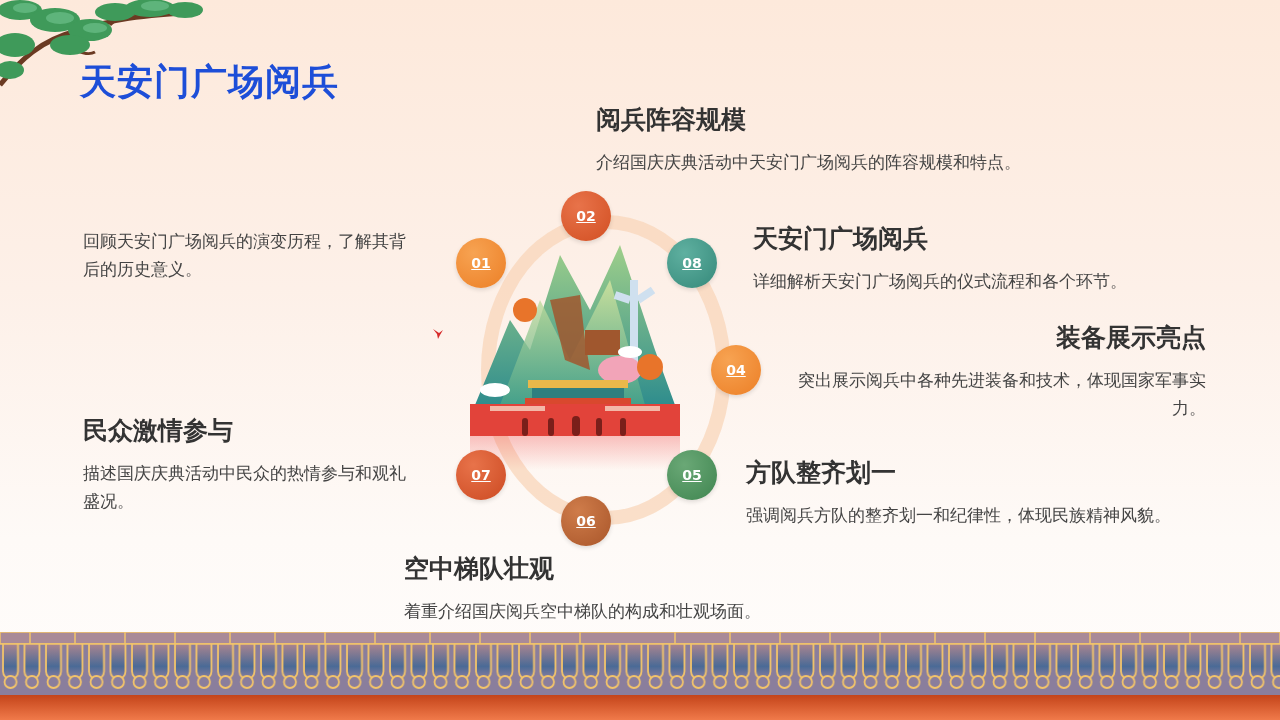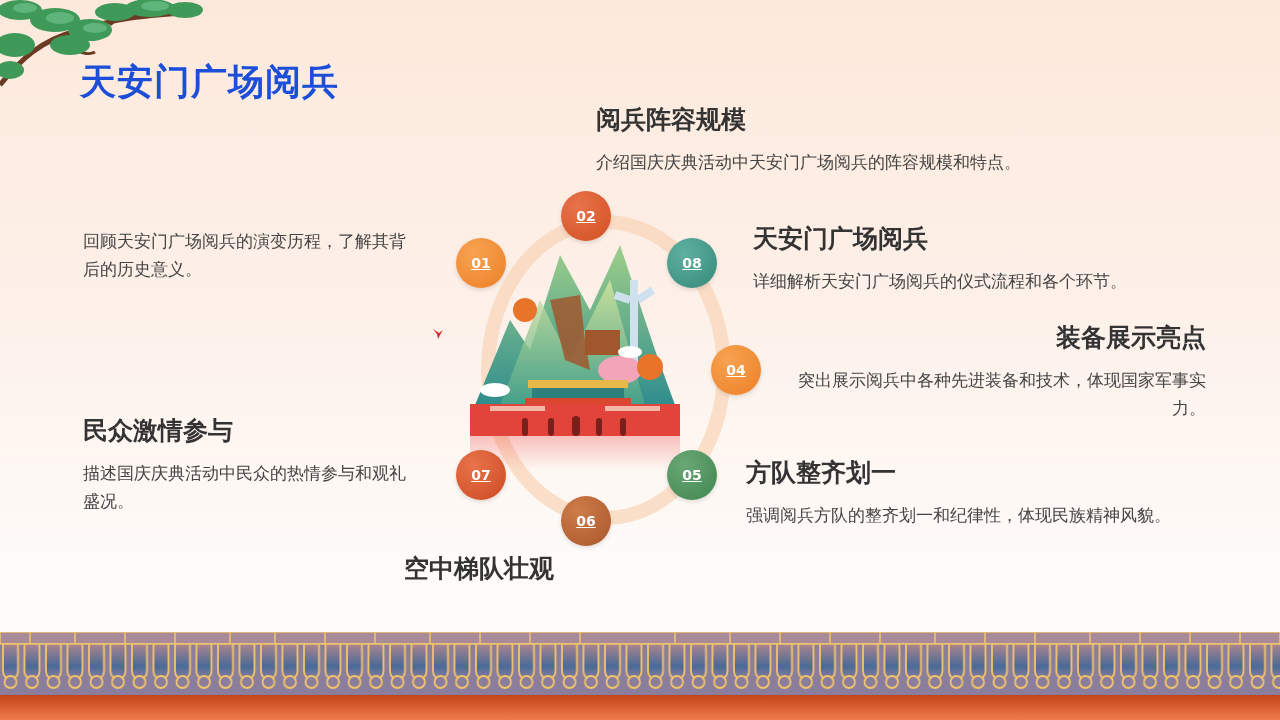--- a/index.html
+++ b/index.html
@@ -76,20 +76,21 @@
 <div class="item" style="left:796px; top:321px; width:410px;text-align:right;">
   <div class="h">装备展示亮点</div>
   <div class="p">突出展示阅兵中各种先进装备和技术，体现国家军事实力。</div>
 </div>
 <div class="item" style="left:746px; top:456px; width:480px;">
   <div class="h">方队整齐划一</div>
   <div class="p">强调阅兵方队的整齐划一和纪律性，体现民族精神风貌。</div>
 </div>
 <div class="item" style="left:404px; top:552px; width:430px;">
   <div class="h">空中梯队壮观</div>
+  <div class="p">着重介绍国庆阅兵空中梯队的构成和壮观场面。</div>
 </div>
 <div class="item" style="left:83px; top:414px; width:330px;">
   <div class="h">民众激情参与</div>
   <div class="p">描述国庆庆典活动中民众的热情参与和观礼盛况。</div>
 </div>
 
 <div class="ring"></div>
 
 <svg class="center-art" viewBox="0 0 210 230">
   <defs>

